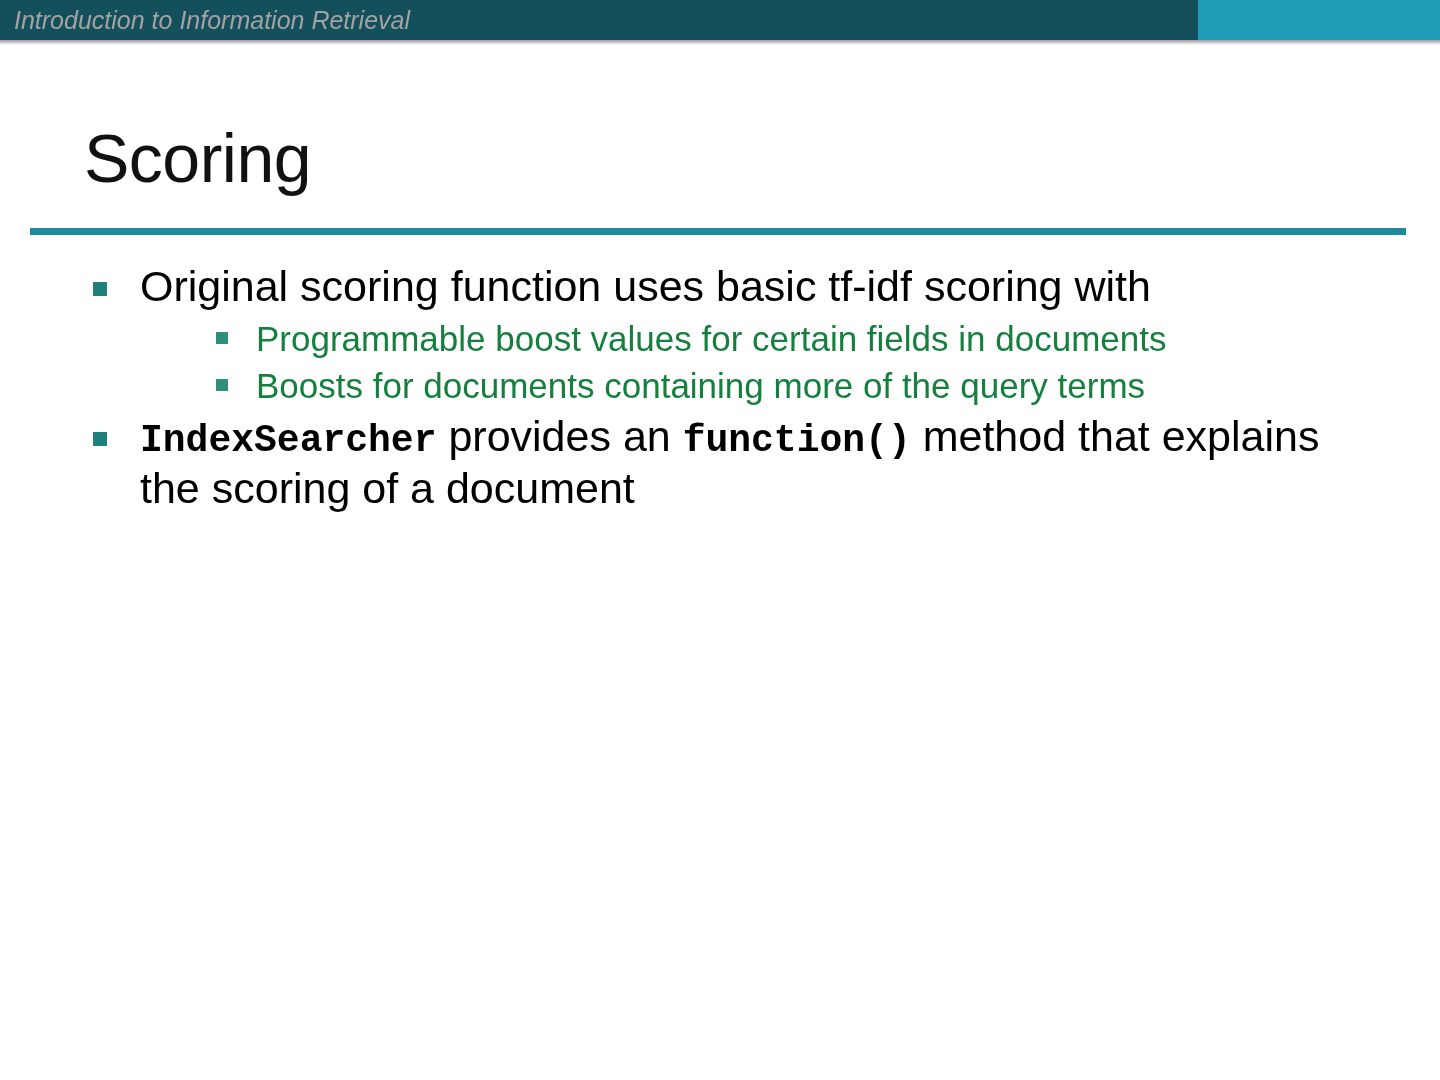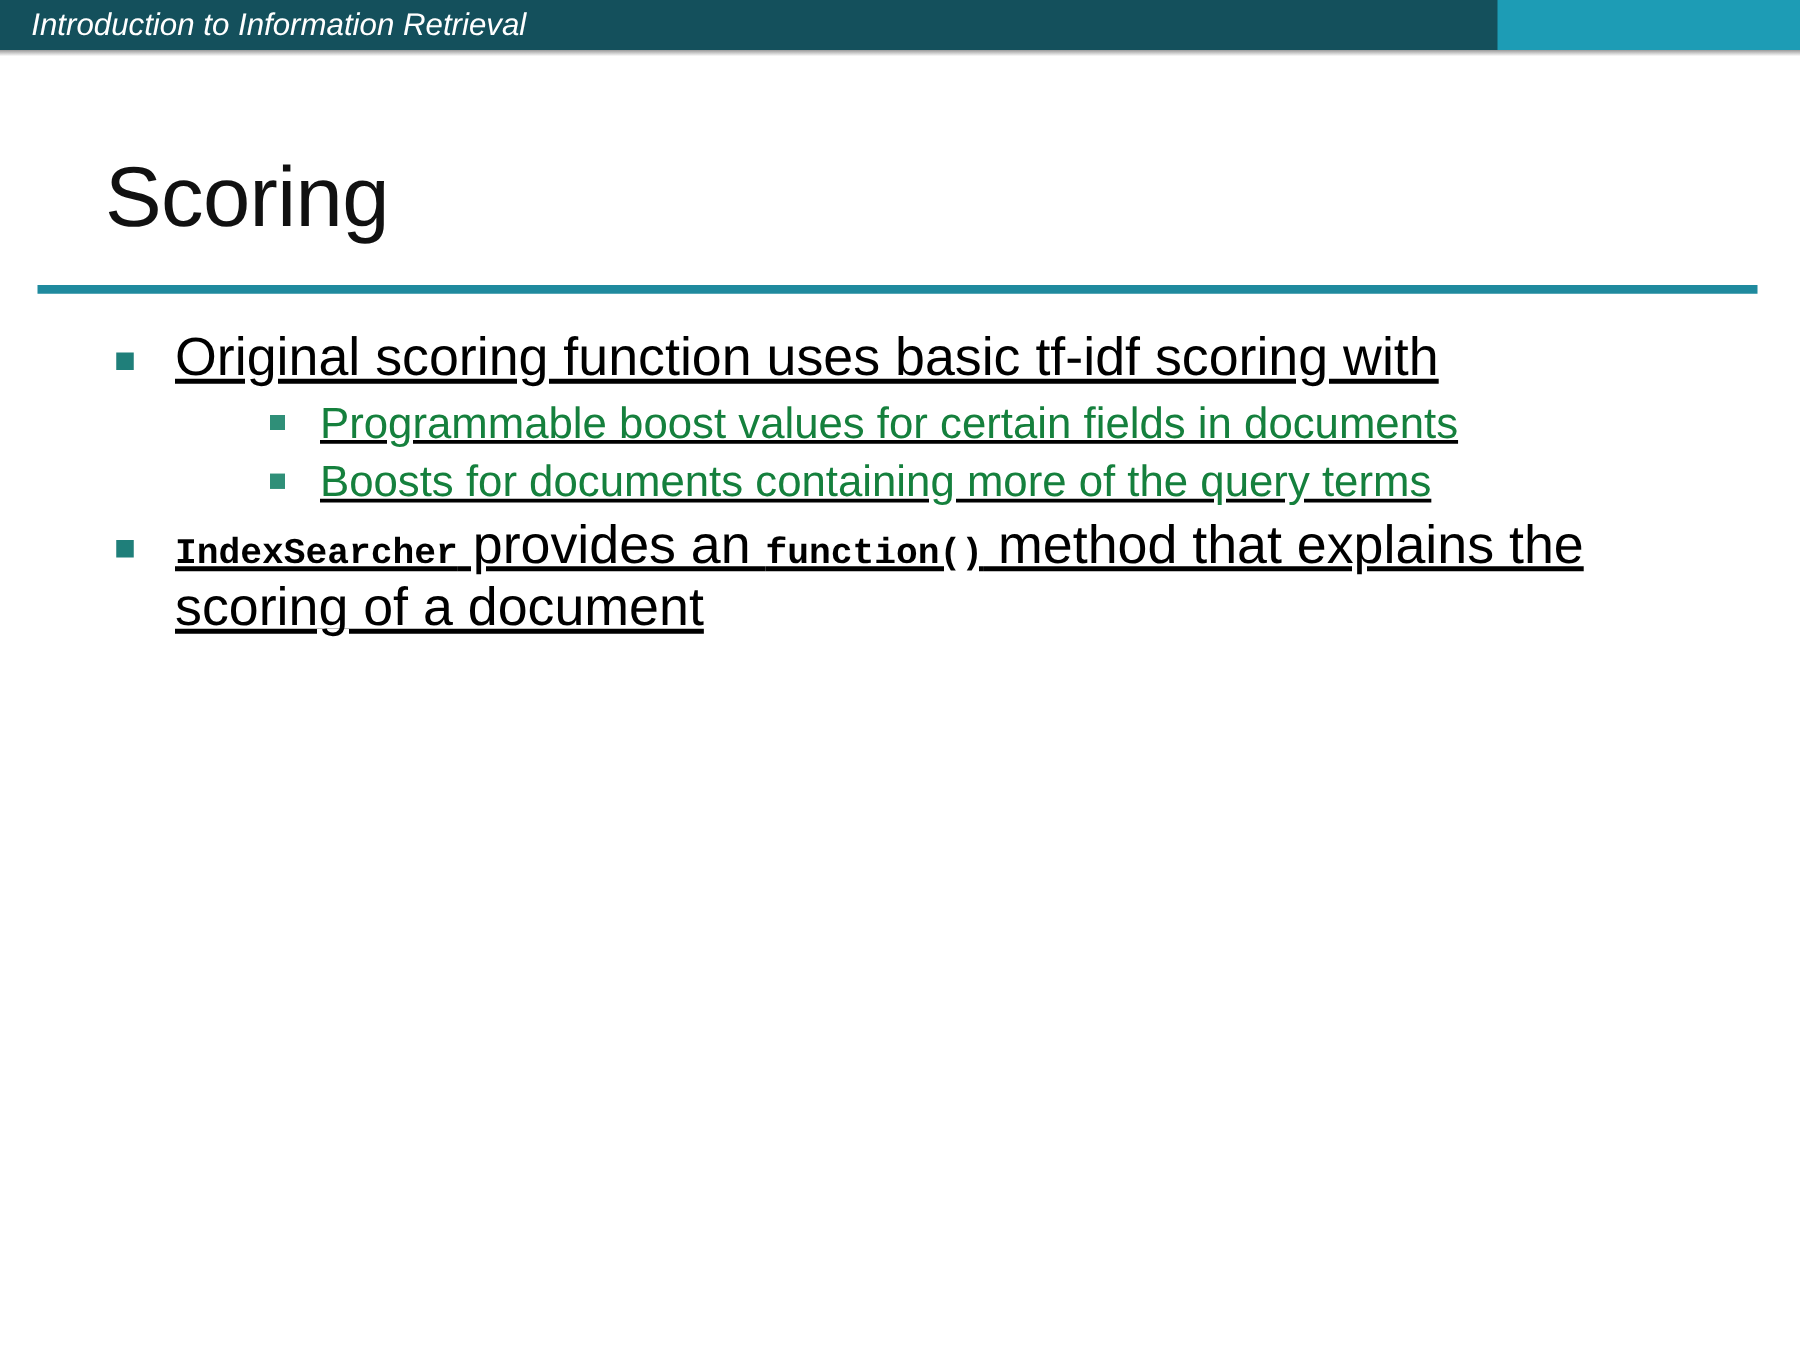--- a/index.html
+++ b/index.html
@@ -34,25 +34,25 @@
     position: absolute;
     top: 0;
     right: 0;
     width: 242px;
     height: 40px;
     background: #1d9cb5;
   }
   .header-title {
     position: relative;
     z-index: 2;
-    color: #ffffff;
+    color: #a3a3a3;
     font-style: italic;
     font-size: 25px;
     line-height: 40px;
-    padding-left: 25px;
+    padding-left: 14px;
     white-space: nowrap;
   }
   .header-shadow {
     position: absolute;
     top: 40px;
     left: 0;
     width: 1440px;
     height: 5px;
     background: linear-gradient(to bottom, #9a9a9a, rgba(154,154,154,0));
   }
@@ -78,21 +78,20 @@
   .body {
     position: absolute;
     left: 84px;
     top: 262px;
     width: 1290px;
   }
   ul.level1 {
     list-style: none;
     margin: 0;
     padding: 0;
-    text-decoration: underline;
   }
   ul.level1 > li {
     position: relative;
     padding-left: 56px;
     font-size: 43px;
     line-height: 1.16;
     color: #000000;
     margin-bottom: 4px;
   }
   ul.level1 > li > .bullet {
@@ -123,21 +122,21 @@
     width: 12px;
     height: 12px;
     background: #2f8f78;
   }
   ul.level2 > li {
     padding-left: 116px;
   }
   .mono {
     font-family: "Liberation Mono", "DejaVu Sans Mono", monospace;
     font-weight: bold;
-    font-size: 29px;
+    font-size: 38px;
   }
 </style>
 </head>
 <body>
 
 <div class="slide">
 
   <div class="header">
     <div class="header-accent"></div>
     <div class="header-title">Introduction to Information Retrieval</div>

